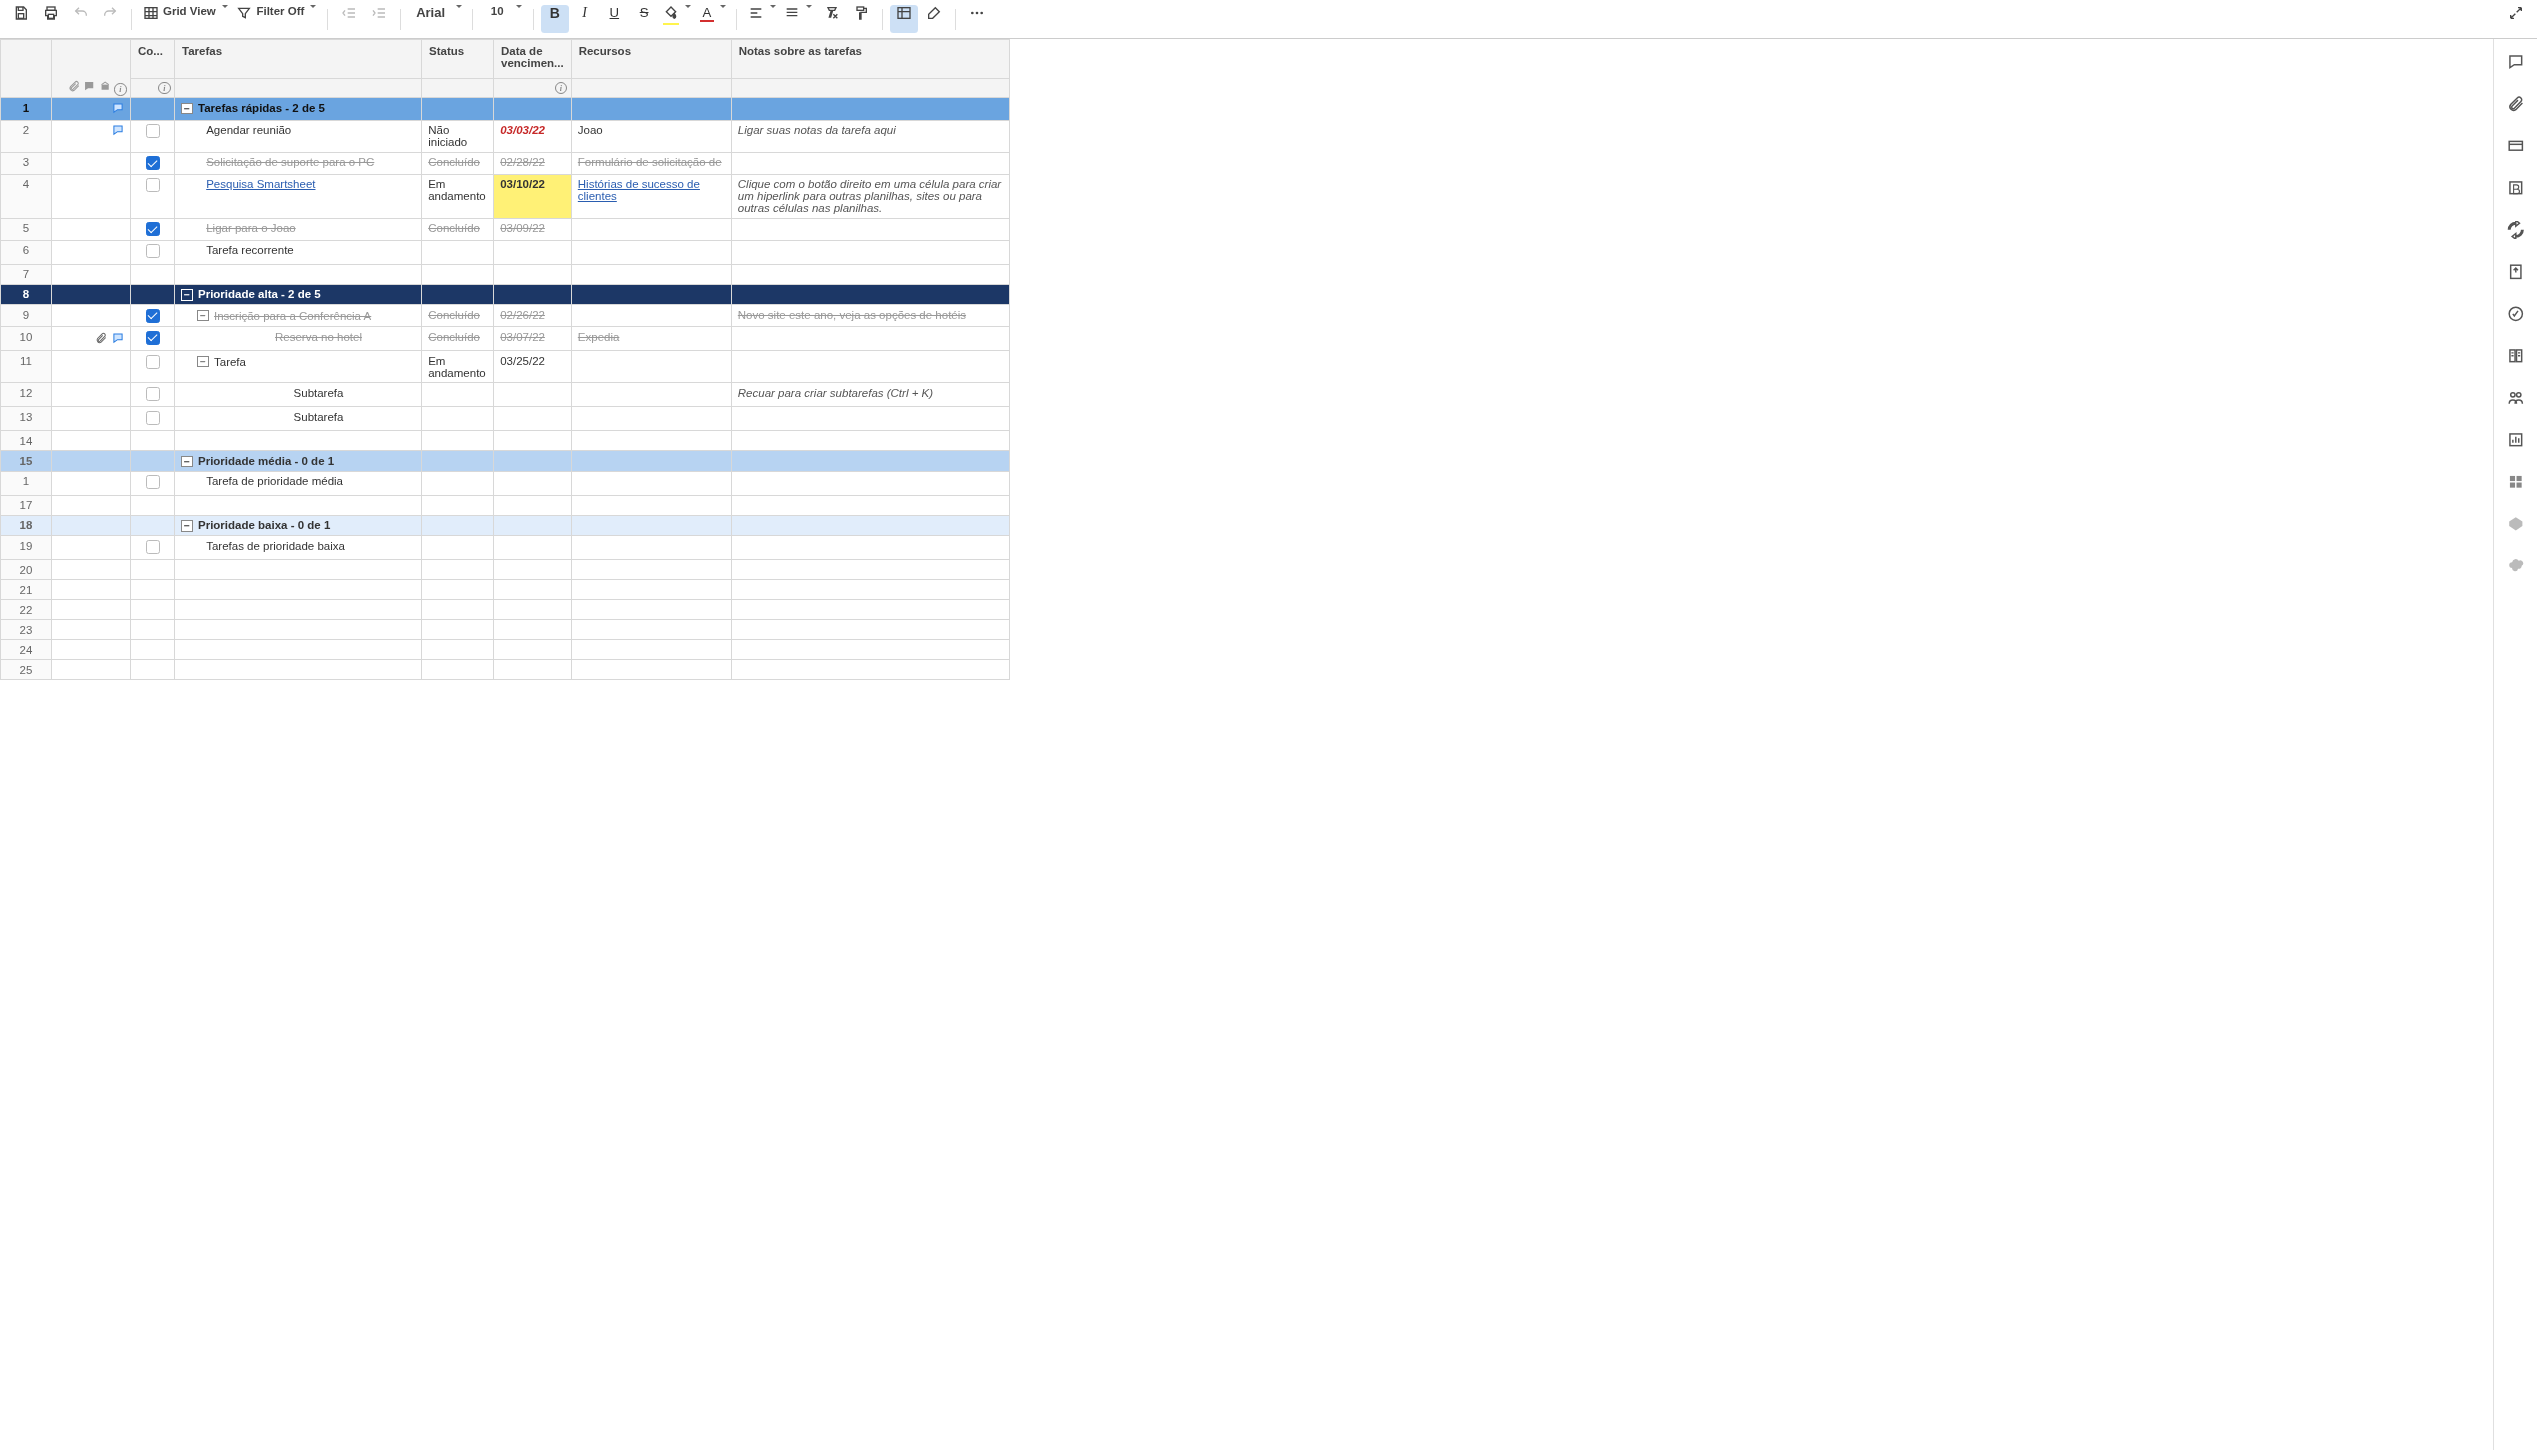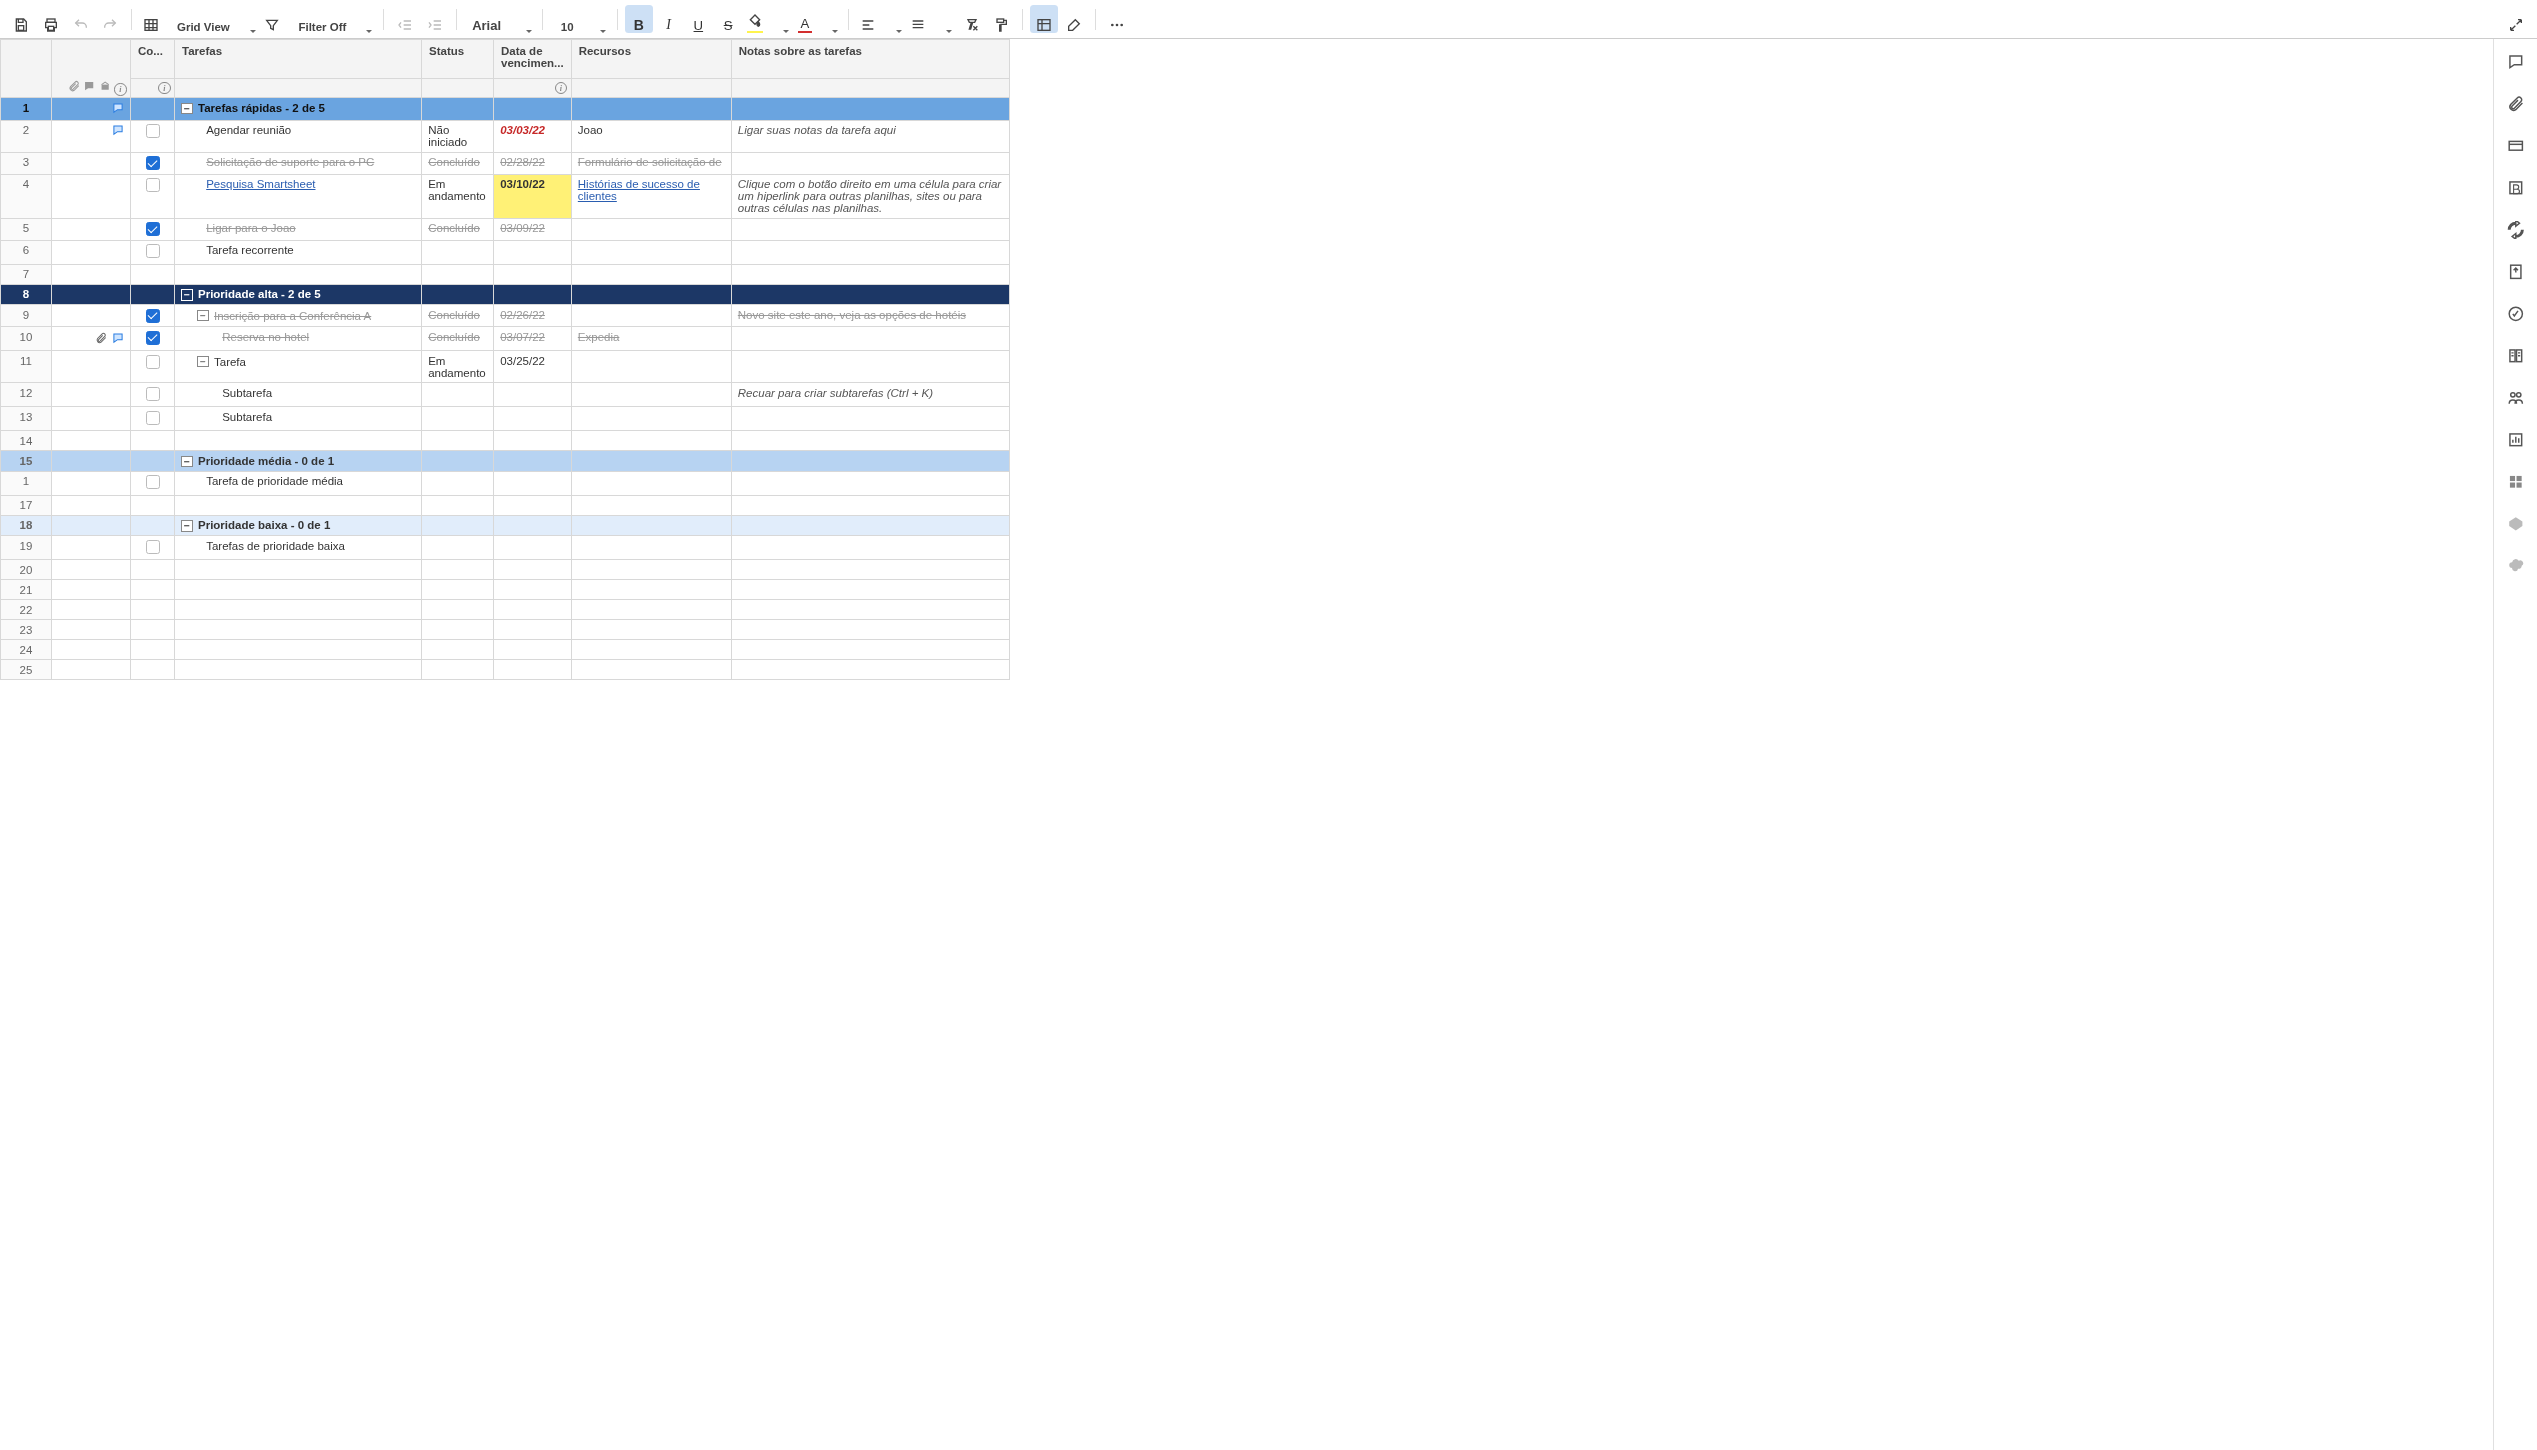--- a/index.html
+++ b/index.html
@@ -1,21 +1,21 @@
 <!DOCTYPE html>
 <html style="font-size:14px"><head>
 <meta charset="utf-8">
 <style>
 * { box-sizing: border-box; margin: 0; padding: 0; }
 body { font-family: Arial, sans-serif; font-size: 11.5px; color: #333; background: #fff; overflow: hidden; }
 
 
 .toolbar { display: flex; align-items: center; height: 39px; border-bottom: 0.9px solid #ccc; padding: 0 7px; gap: 1.8px; background: #fff; }
 .toolbar-sep { width: 0.9px; height: 21px; background: #ddd; margin: 0 5.3px; }
-.tool-btn { display: inline-flex; align-items: flex-end; justify-content: center; min-width: 28px; height: 28px; border-radius: 3.5px; cursor: pointer; padding: 0 3.5px; gap: 18px; }
+.tool-btn { display: inline-flex; align-items: flex-start; justify-content: center; min-width: 28px; height: 28px; border-radius: 3.5px; cursor: pointer; padding: 0 3.5px; gap: 4px; }
 .tool-btn.active { background: #cde0f5; }
 .tool-btn svg { width: 16px; height: 16px; }
 .tool-label { font-size: 11.5px; font-weight: bold; color: #444; }
 .caret-dn { width: 0; height: 0; border-left: 3.5px solid transparent; border-right: 3.5px solid transparent; border-top: 3.5px solid #666; margin-left: 1.8px; }
 .font-name-input { border: none; font-size: 13px; font-weight: bold; width: 39px; text-align: center; background: transparent; color: #444; }
 .font-size-input { border: none; font-size: 11.5px; font-weight: bold; width: 26.4px; text-align: center; background: transparent; color: #444; }
 .spacer { flex: 1; }
 .underline-yellow { border-bottom: 2.6px solid #fff44d; }
 .underline-red { border-bottom: 2.6px solid #d32f2f; }
 
@@ -55,21 +55,21 @@
 .section-navy .collapse-toggle { border-color: #fff; background: #1c3766; color: #fff; }
 .section-lightblue td { background: #b7d3f2; }
 .section-paleblue td { background: #e1edfb; }
 
 .strike { text-decoration: line-through; color: #999; }
 .italic { font-style: italic; color: #555; }
 .date-red { color: #c62828; font-weight: bold; font-style: italic; }
 .bg-yellow { background: #fff176 !important; font-weight: bold; }
 .link { color: #2a5db0; text-decoration: underline; cursor: pointer; }
 .indent-1 { padding-left: 25px; }
-.indent-2 { padding-left: 41px; }
+.indent-2 { padding-left: 41px; text-align: center; }
 .indent-sub { padding-left: 16px; display: inline-flex; align-items: center; }
 .info-dot { width: 12.3px; height: 12.3px; border: 1.1px solid #888; border-radius: 50%; display: inline-flex; align-items: center; justify-content: center; font-size: 8px; color: #888; font-style: italic; font-family: serif; }
 .mini-icon { color: #999; }
 .mini-icon svg { width: 12.3px; height: 12.3px; }
 </style>
 </head>
 <body>
 
 <div class="toolbar">
   <div class="tool-btn">

